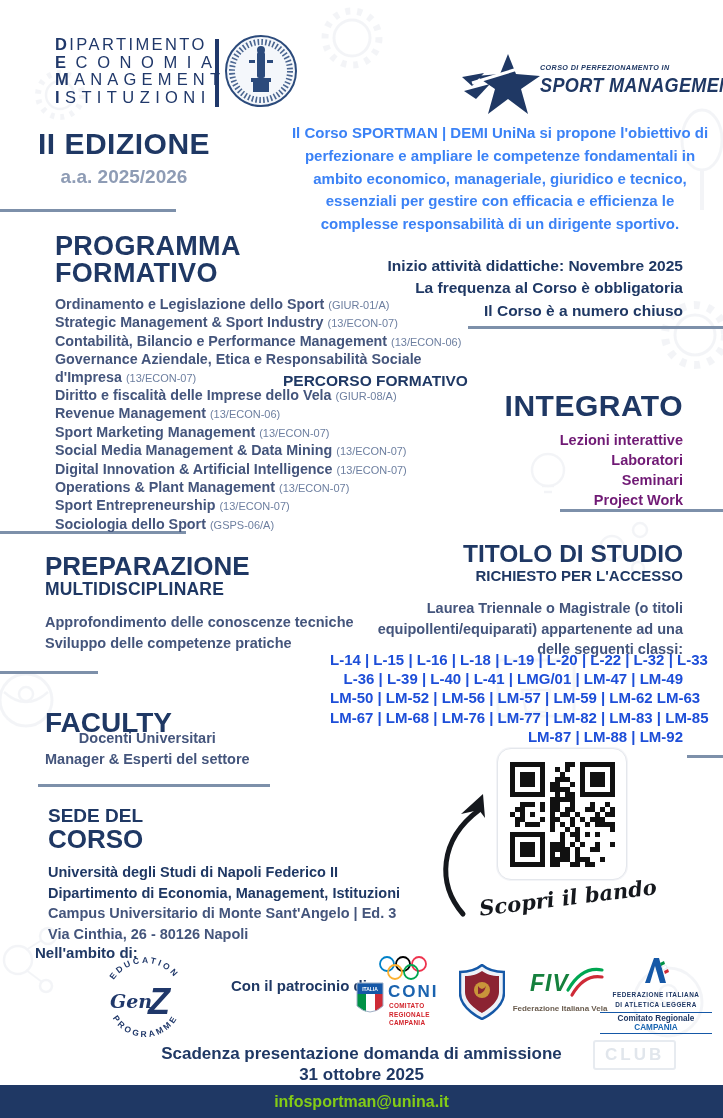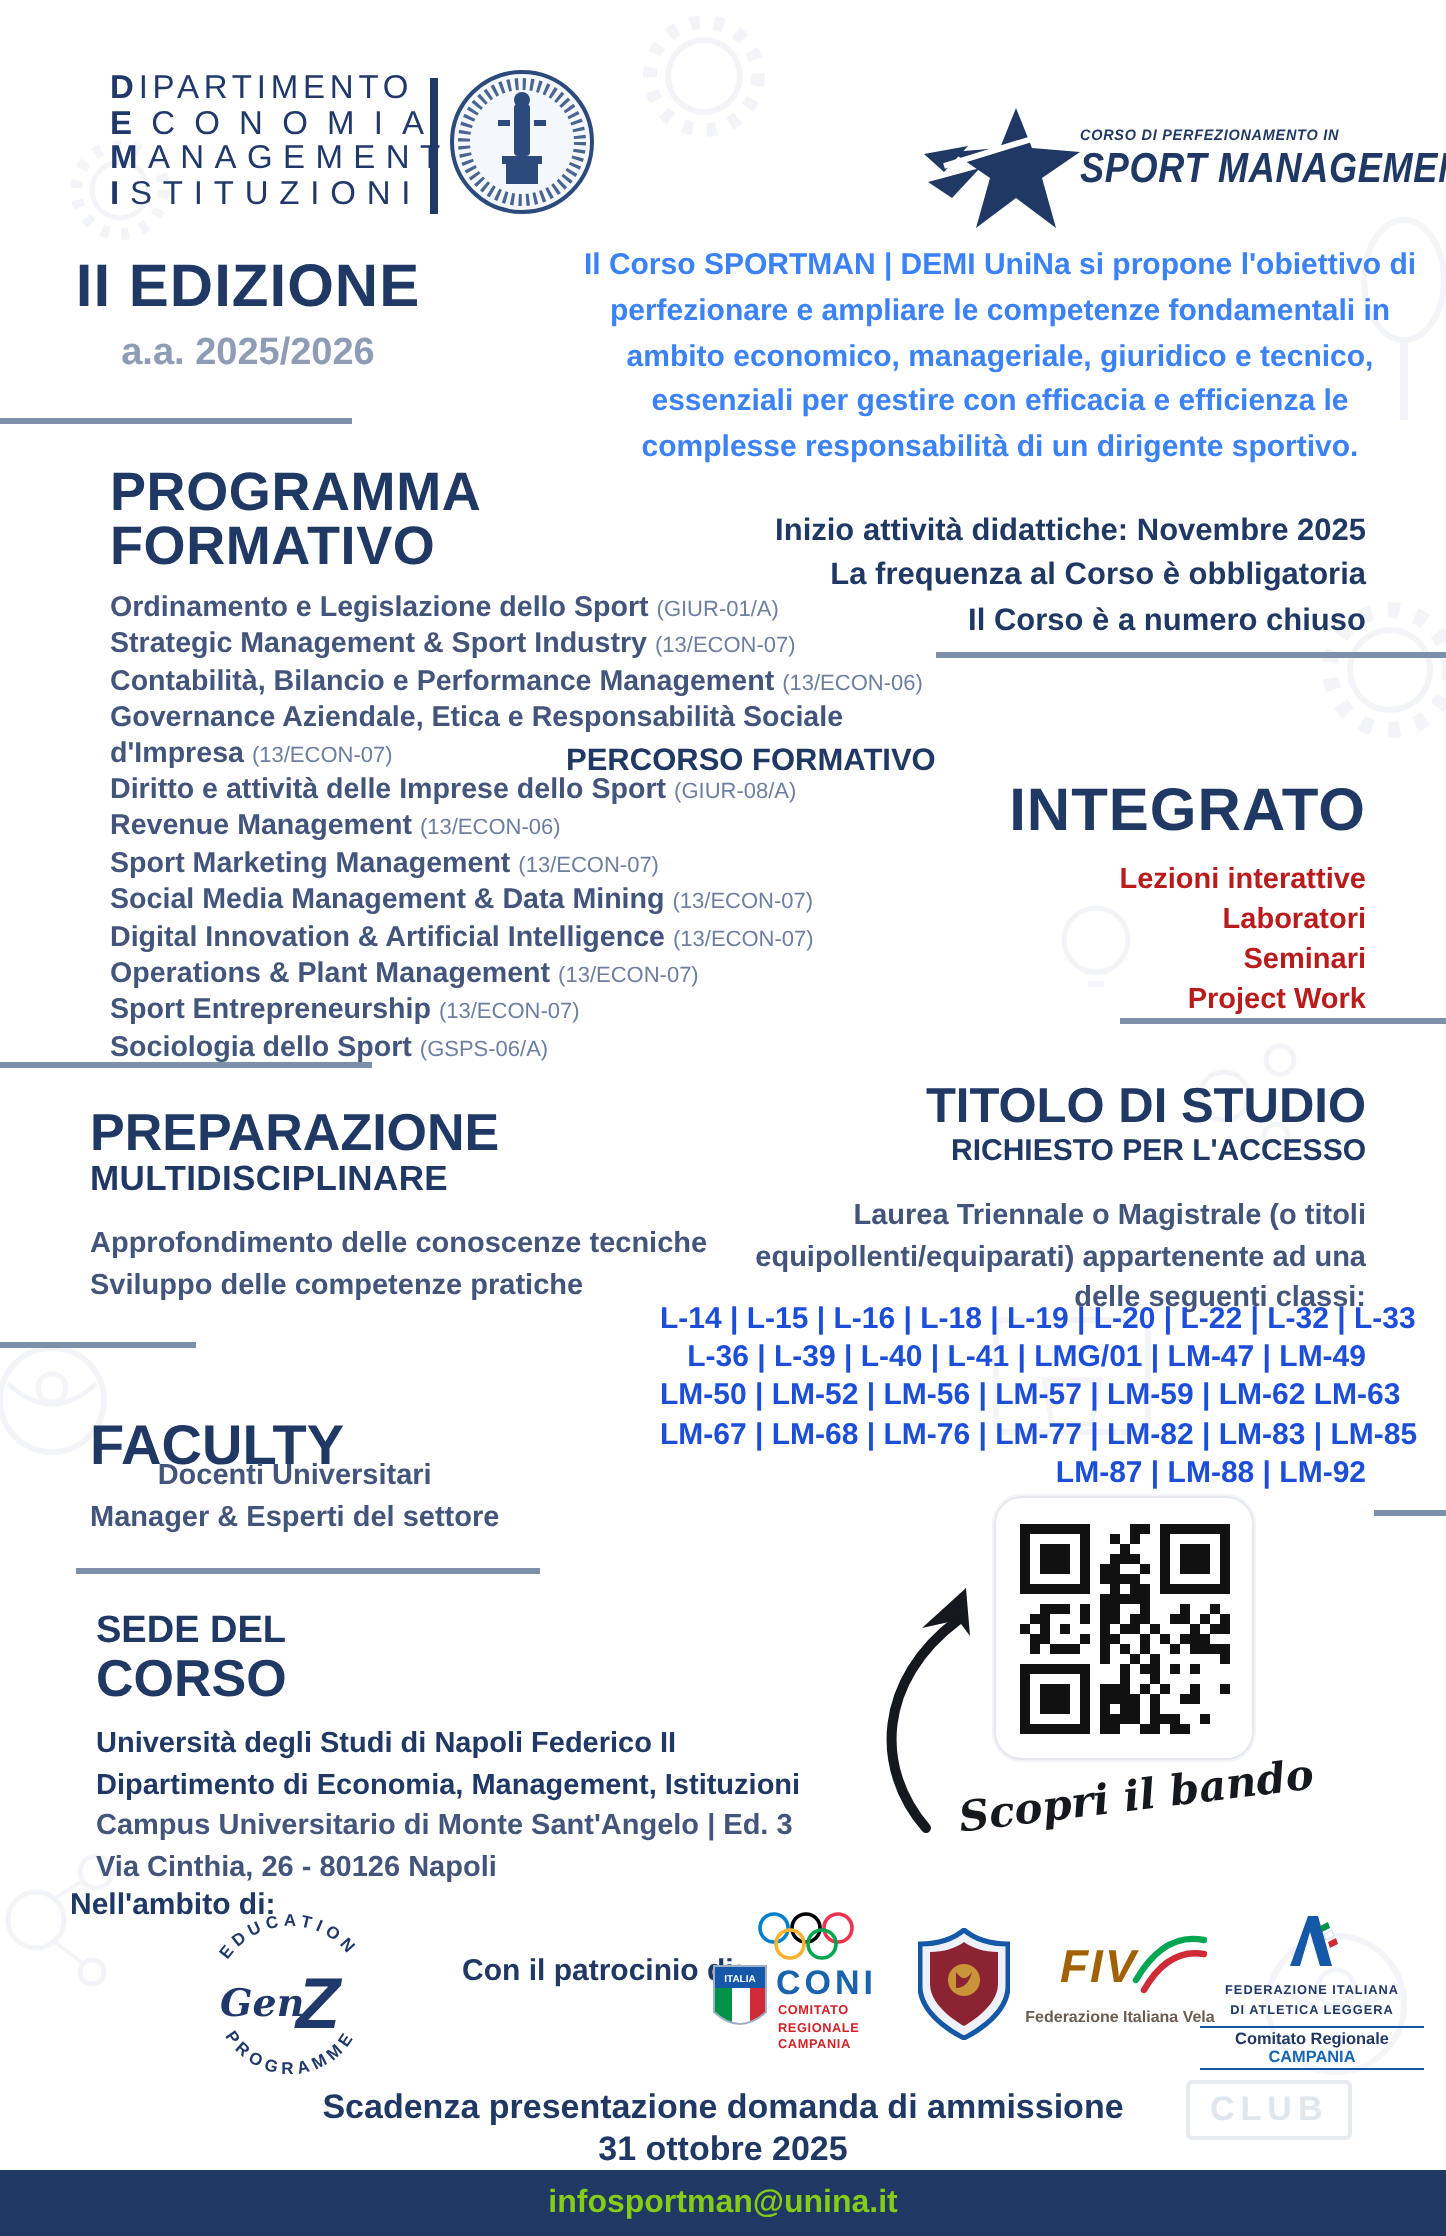--- a/index.html
+++ b/index.html
@@ -47,21 +47,21 @@
   .programma-h{left:55px;top:233px;font-size:27px;}
   .courses{left:55px;top:296px;width:420px;list-style:none;margin:0;padding:0;
     font-size:14.3px;line-height:17.4px;color:#44557c;font-weight:600;}
   .c-code{font-size:11px;color:#6d7fa0;color:#6d7fa0;font-weight:400;}
   
   .info{left:283px;top:255px;width:400px;text-align:right;font-size:15.5px;font-weight:700;
     line-height:1.45;color:#1f3864;}
   .percorso-h1{left:283px;top:372px;width:400px;font-size:15.5px;font-weight:800;}
   .percorso-h2{left:283px;top:389px;width:400px;text-align:right;font-size:30px;font-weight:800;letter-spacing:.5px;}
   .percorso-items{left:283px;top:430px;width:400px;text-align:right;font-size:14.5px;
-    line-height:1.38;color:#b91c1c;font-weight:600;}
+    line-height:1.38;color:#701a75;font-weight:600;}
   
   .prep-h1{left:45px;top:551px;font-size:26px;font-weight:800;}
   .prep-h2{left:45px;top:579px;font-size:17.5px;font-weight:800;letter-spacing:.2px;}
   .prep-items{left:45px;top:612px;width:330px;font-size:14.5px;line-height:1.45;color:#44557c;font-weight:600;}
   
   .titolo-h1{left:330px;top:540px;width:353px;text-align:right;font-size:24.5px;font-weight:800;}
   .titolo-h2{left:330px;top:567px;width:353px;text-align:right;font-size:15px;font-weight:800;}
   .titolo-desc{left:353px;top:598px;width:330px;text-align:right;font-size:14.5px;line-height:1.42;
     color:#44557c;font-weight:600;}
   .classes{left:330px;top:650px;width:353px;text-align:right;font-size:15px;line-height:1.28;
@@ -89,21 +89,21 @@
   .coni{left:352px;top:956px;width:110px;height:76px;}
   .coni-rings{position:absolute;left:24px;top:0;}
   .coni-shield{position:absolute;left:4px;top:26px;}
   .coni-name{position:absolute;left:36px;top:26px;font-size:17px;font-weight:700;color:#1a63af;letter-spacing:2px;}
   .coni-sub{position:absolute;left:37px;top:46px;width:62px;font-size:6.4px;font-weight:700;
     color:#d2232a;line-height:1.35;letter-spacing:.3px;}
   .crest{left:459px;top:964px;}
   .fiv{left:512px;top:966px;width:96px;text-align:center;}
   .fiv-mark{position:relative;height:34px;}
   .fiv-name{position:absolute;left:18px;top:4px;font-size:23px;font-weight:800;font-style:italic;
-    color:#a16207;letter-spacing:1px;}
+    color:#15803d;letter-spacing:1px;}
   .fiv-swoosh{position:absolute;left:52px;top:-2px;}
   .fiv-sub{font-size:8px;color:#6b5d4f;font-weight:600;margin-top:4px;}
   .fidal{left:600px;top:956px;width:112px;text-align:center;}
   .fidal-lines{font-size:6.4px;font-weight:700;color:#1f3864;letter-spacing:.5px;line-height:1.5;margin-top:2px;}
   .fidal-sub{display:inline-block;font-size:8.2px;font-weight:800;color:#1f3864;margin-top:3px;
     border-top:1px solid #1558a7;border-bottom:1px solid #1558a7;padding:1px 2px;}
   .fidal-sub .reg{color:#1966b3;}
   
   .deadline{left:0;top:1043px;width:723px;text-align:center;font-size:17px;font-weight:800;line-height:21px;}
   .footer-bar{left:0;top:1085px;width:723px;height:33px;background:#1f3864;}
@@ -213,21 +213,21 @@
 
   <div class="abs h-big programma-h">
     <div>PROGRAMMA</div>
     <div>FORMATIVO</div>
   </div>
   <ul class="abs courses">
     <li><span>Ordinamento e Legislazione dello Sport</span> <span class="c-code">(GIUR-01/A)</span></li>
     <li><span>Strategic Management &amp; Sport Industry</span> <span class="c-code">(13/ECON-07)</span></li>
     <li><span>Contabilità, Bilancio e Performance Management</span> <span class="c-code">(13/ECON-06)</span></li>
     <li><span>Governance Aziendale, Etica e Responsabilità Sociale d'Impresa</span> <span class="c-code">(13/ECON-07)</span></li>
-    <li><span>Diritto e attività delle Imprese dello Sport</span> <span class="c-code">(GIUR-08/A)</span></li>
+    <li><span>Diritto e fiscalità delle Imprese dello Vela</span> <span class="c-code">(GIUR-08/A)</span></li>
     <li><span>Revenue Management</span> <span class="c-code">(13/ECON-06)</span></li>
     <li><span>Sport Marketing Management</span> <span class="c-code">(13/ECON-07)</span></li>
     <li><span>Social Media Management &amp; Data Mining</span> <span class="c-code">(13/ECON-07)</span></li>
     <li><span>Digital Innovation &amp; Artificial Intelligence</span> <span class="c-code">(13/ECON-07)</span></li>
     <li><span>Operations &amp; Plant Management</span> <span class="c-code">(13/ECON-07)</span></li>
     <li><span>Sport Entrepreneurship</span> <span class="c-code">(13/ECON-07)</span></li>
     <li><span>Sociologia dello Sport</span> <span class="c-code">(GSPS-06/A)</span></li>
   </ul>
 
   <div class="abs info">

